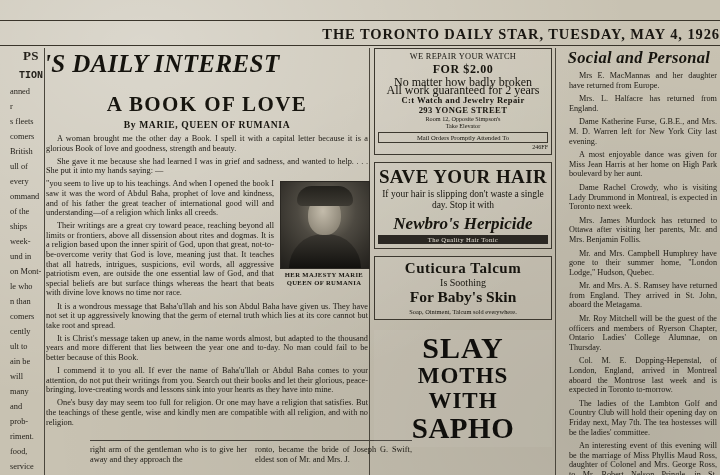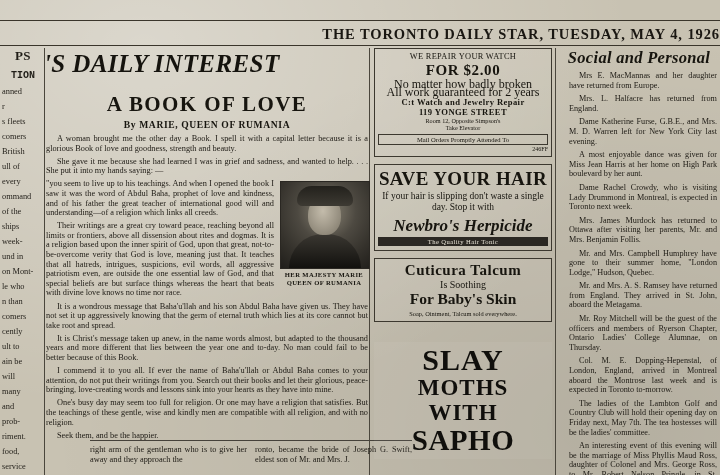--- a/index.html
+++ b/index.html
@@ -42,21 +42,21 @@
     left: 0;
     width: 720px;
     height: 0;
     border-top: 1.5px solid #3a352b;
   }
   #ruleA { top: 20px; }
   #ruleB { top: 45px; }
 
   
   .col { position: absolute; top: 48px; }
-  #colLeft   { left: 0;    width: 46px;  height: 427px; }
+  #colLeft   { left: 8px;    width: 46px;  height: 427px; }
   #colMain   { left: 46px; width: 322px; height: 427px; }
   #colThird  { left: 372px;width: 182px; height: 427px; }
   #colRight  { left: 558px;width: 162px; height: 427px; }
 
   .vrule {
     position: absolute;
     top: 48px;
     width: 0;
     height: 427px;
     border-left: 1px solid #4a463c;
@@ -189,21 +189,21 @@
   
   .ad {
     border: 1.2px solid #3c382f;
     margin: 0 2px 7px 2px;
     padding: 3px 3px 4px 3px;
     text-align: center;
     background: rgba(255,255,255,0.05);
   }
   .ad .l1 { font-size: 8.4px; letter-spacing: 0.3px; }
   .ad .l2 {
-    font-size: 15px; font-weight: bold; letter-spacing: 0.6px;
+    font-size: 12px; font-weight: bold; letter-spacing: 0.6px;
     margin: 1px 0 1px 0;
   }
   .ad .small { font-size: 12px; line-height: 8.4px; }
   .ad .tiny { font-size: 6.2px; line-height: 7.4px; }
   .ad .addr {
     font-size: 8.6px; font-weight: bold; letter-spacing: 0.4px;
     line-height: 10px;
   }
   .ad .boxline {
     border: 1px solid #3c382f;
@@ -239,21 +239,21 @@
   }
 
   .ad-cuticura .b1 { font-size: 15px; font-weight: bold; letter-spacing: 0.5px; }
   .ad-cuticura .b2 { font-size: 10px; font-weight: normal; }
   .ad-cuticura .b3 { font-size: 15.5px; font-weight: bold; line-height: 18px; }
   .ad-cuticura .b4 { font-size: 6.4px; margin-top: 2px; }
 
   .ad-slay {
     border: none;
     text-align: center;
-    margin-top: 20px;
+    margin-top: 10px;
   }
   .ad-slay .word {
     font-size: 30px;
     font-weight: bold;
     letter-spacing: 1px;
     line-height: 30px;
     color: #100f0c;
   }
   .ad-slay .word.small { font-size: 23px; line-height: 25px; }
   .ad-slay .word.brand { font-size: 29px; letter-spacing: 0.5px; }
@@ -341,41 +341,40 @@
       </div>
       <div class="portrait-cap">HER MAJESTY MARIE QUEEN OF RUMANIA</div>
     </div>
 
     <p class="bodytext noind">"you seem to live up to his teachings. And when I opened the book I saw it was the word of Abdul Baha, prophet of love and kindness, and of his father the great teacher of international good will and understanding—of a religion which links all creeds.</p>
     <p class="bodytext">Their writings are a great cry toward peace, reaching beyond all limits or frontiers, above all dissension about rites and dogmas.  It is a religion based upon the inner spirit of God, upon that great, not-to-be-overcome verity that God is love, meaning just that.  It teaches that all hatreds, intrigues, suspicions, evil words, all aggressive patriotism even, are outside the one essential law of God, and that special beliefs are but surface things whereas the heart that beats with divine love knows no time nor race.</p>
     <p class="bodytext">It is a wondrous message that Baha'u'llah and his son Abdul Baha have given us.  They have not set it up aggressively knowing that the germ of eternal truth which lies at its core cannot but take root and spread.</p>
     <p class="bodytext">It is Christ's message taken up anew, in the name words almost, but adapted to the thousand years and more different that lies between the year one and to-day.  No man could fail to be better because of this Book.</p>
     <p class="bodytext">I commend it to you all.  If ever the name of Baha'u'llah or Abdul Baha comes to your attention, do not put their writings from you.  Search out their books and let their glorious, peace-bringing, love-creating words and lessons sink into your hearts as they have into mine.</p>
     <p class="bodytext">One's busy day may seem too full for religion.  Or one may have a religion that satisfies.  But the teachings of these gentle, wise and kindly men are compatible with all religion, and with no religion.</p>
-    <p class="bodytext">Seek them, and be the happier.</p>
 
   </div>
 
   <div class="footer-strip">
     <div class="hrule"></div>
     <div style="display:flex; gap:8px;">
       <div style="flex:1;">right arm of the gentleman who is to give her away and they approach the</div>
       <div style="flex:1;">ronto, became the bride of Joseph G. Swift, eldest son of Mr. and Mrs. J.</div>
     </div>
   </div>
 
   <div class="col" id="colThird">
 
     <div class="ad">
       <div class="l1">WE REPAIR YOUR WATCH</div>
       <div class="l2">FOR $2.00</div>
       <div class="small">No matter how badly broken</div>
       <div class="small">All work guaranteed for 2 years</div>
       <div class="addr">C:t  Watch and Jewelry Repair</div>
-      <div class="addr">119 YONGE STREET</div>
+      <div class="addr">293 YONGE STREET</div>
       <div class="tiny">Room 12, Opposite Simpson's</div>
       <div class="tiny">Take Elevator</div>
       <div class="boxline">Mail Orders Promptly Attended To</div>
       <div class="dateline">246FF</div>
     </div>
 
     <div class="ad ad-hair">
       <div class="title">SAVE YOUR HAIR</div>
       <div class="mid1">If your hair is slipping don't waste a single day. Stop it with</div>
       <div class="brand">Newbro's Herpicide</div>

